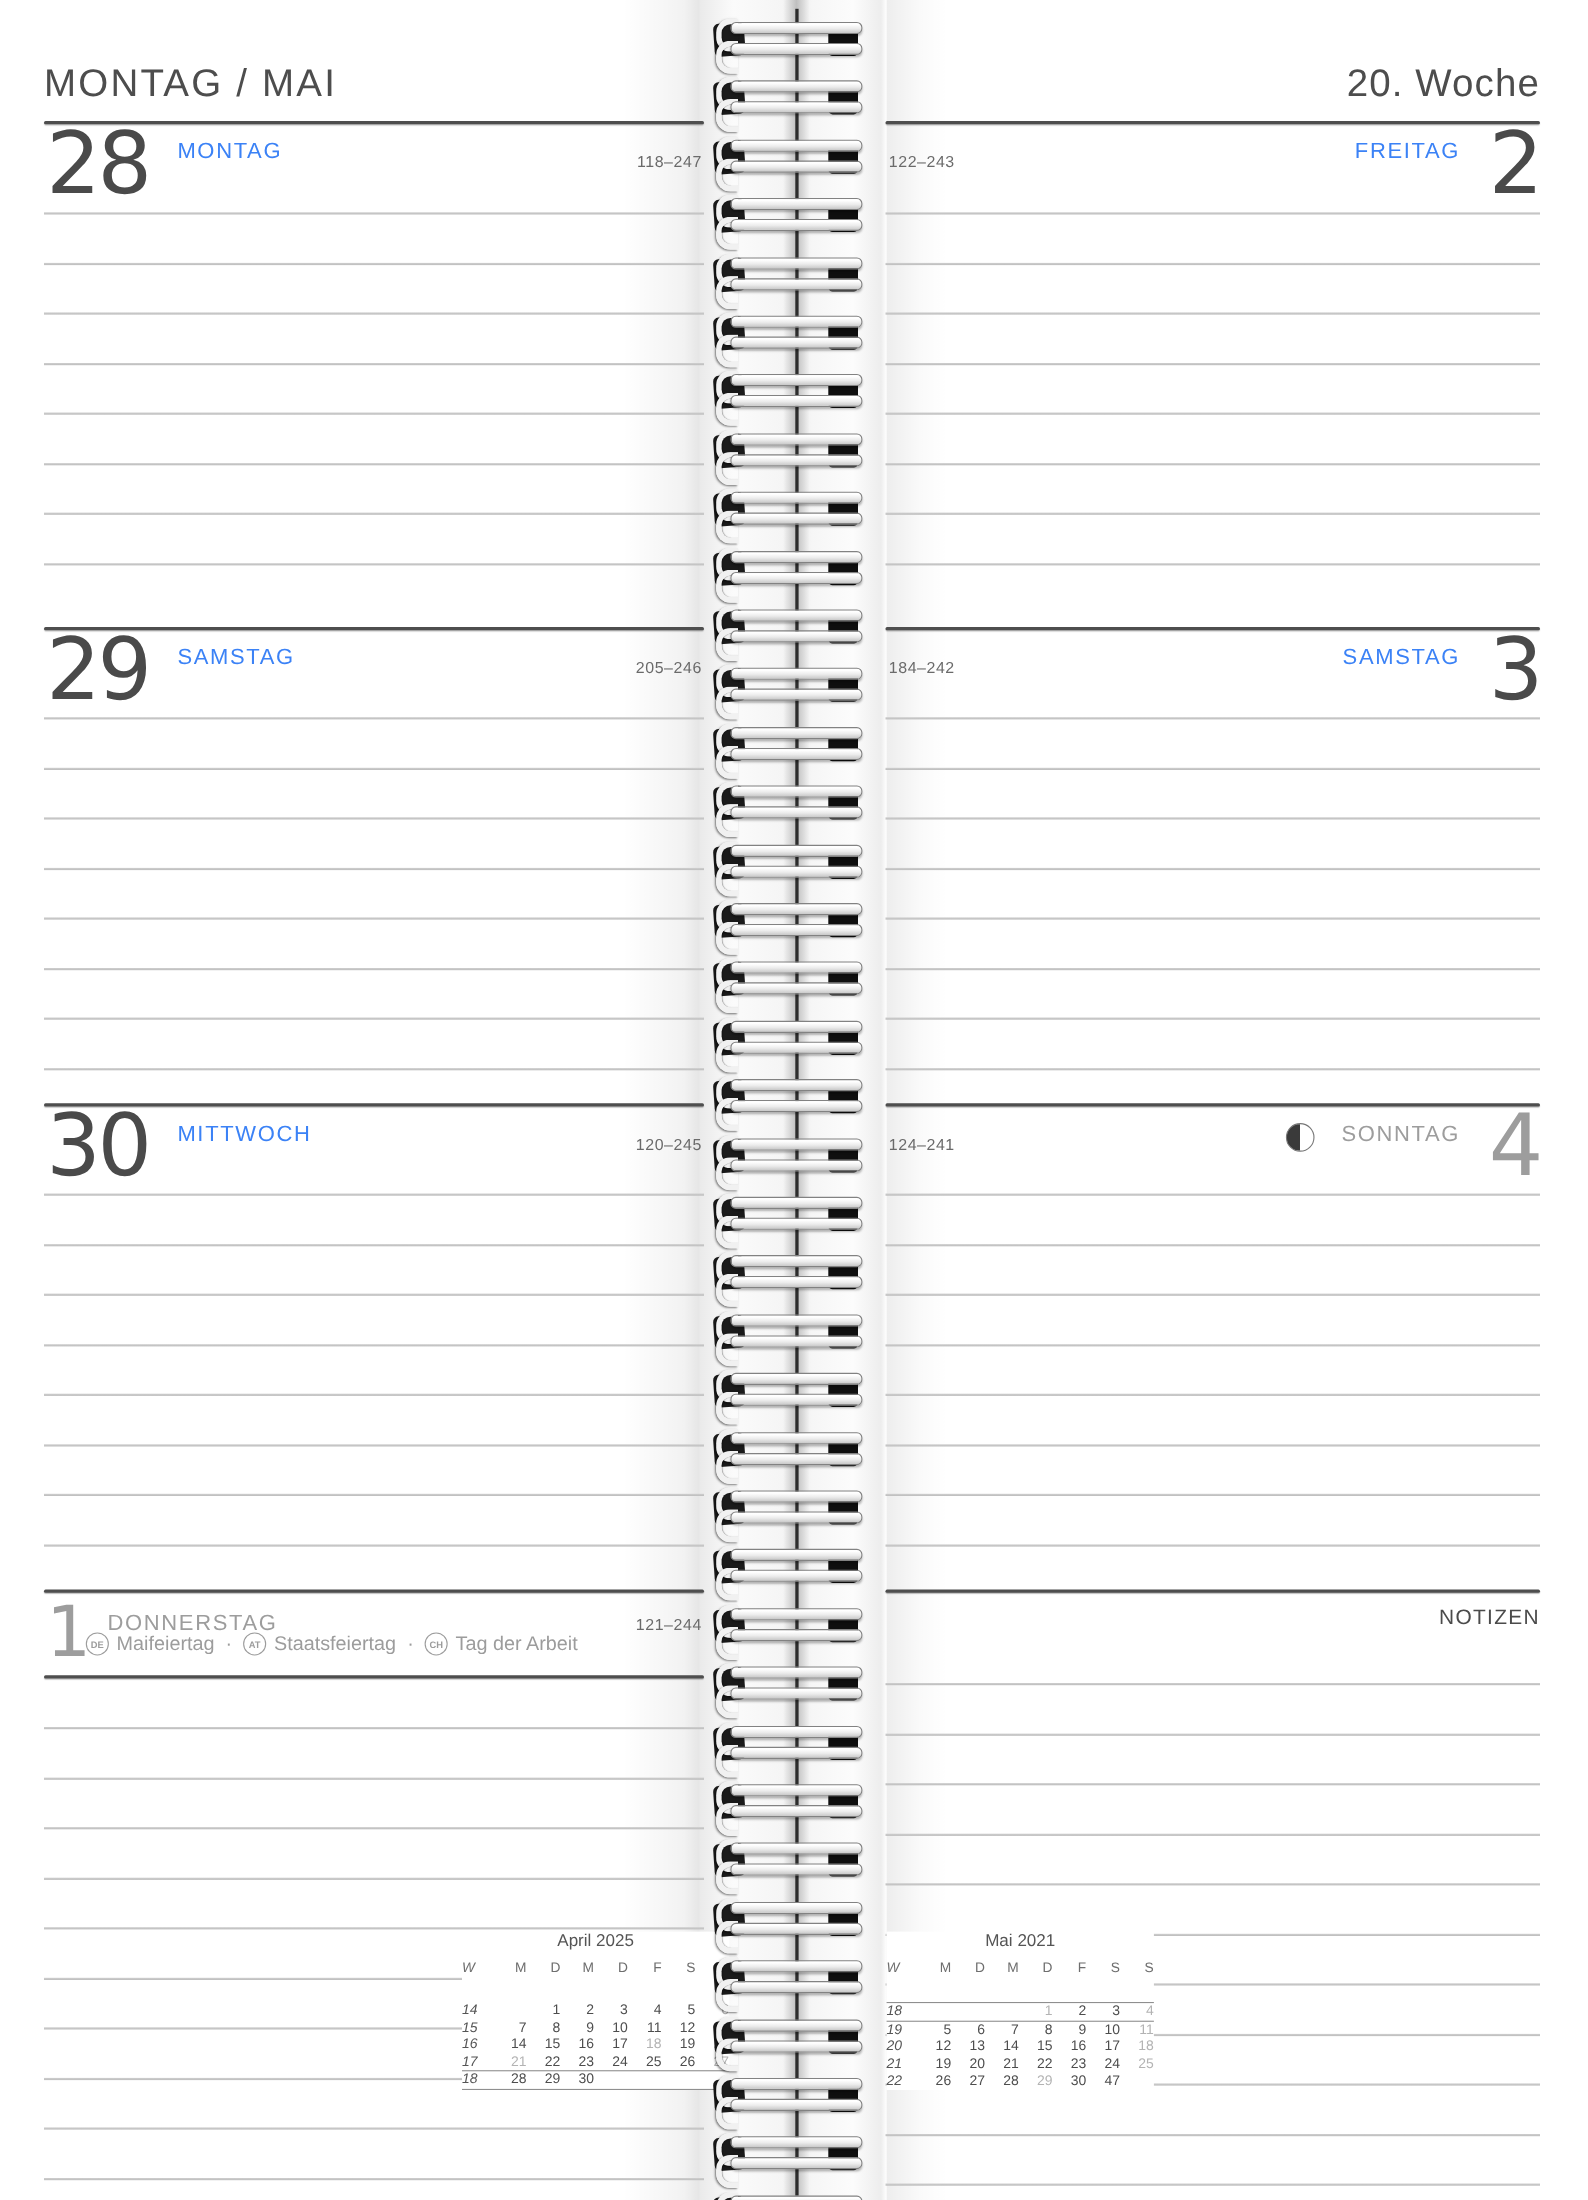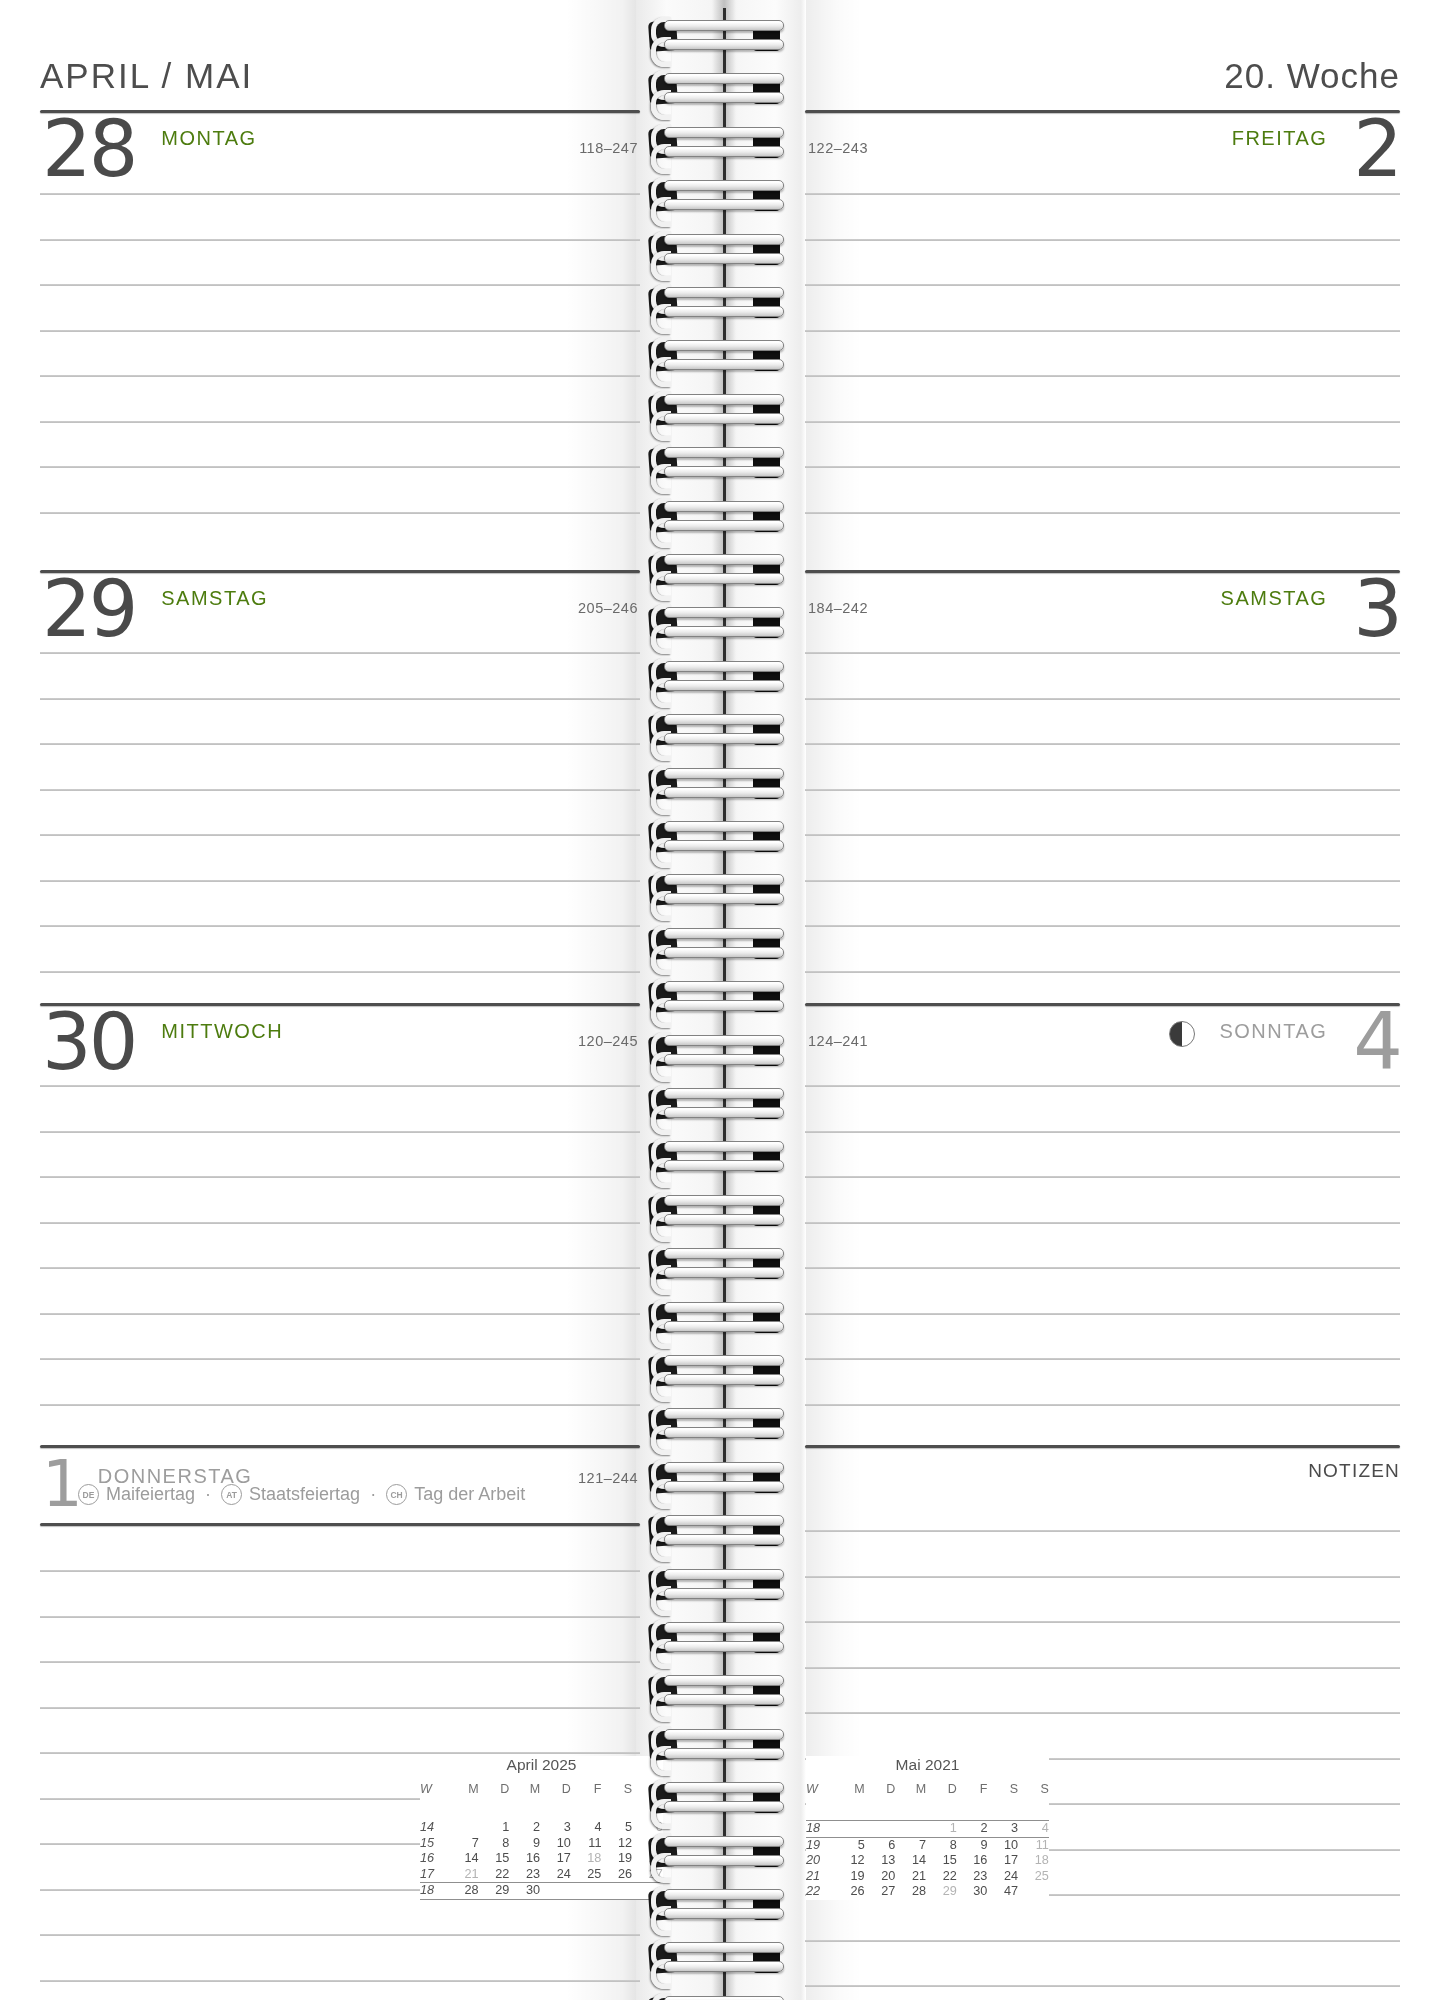--- a/index.html
+++ b/index.html
@@ -9,21 +9,21 @@
   .hline{position:absolute;height:2px;background:linear-gradient(180deg,#cfcfcf,#bdbdbd);z-index:3;}
   .dline{position:absolute;height:3px;background:#4e4e4e;border-radius:2px;
          box-shadow:0 1px 1px rgba(0,0,0,.25);z-index:3;}
   
   .month-title{position:absolute;top:56px;left:40px;font-size:35px;letter-spacing:2px;color:#4d4d4d;}
   .week-title{position:absolute;top:56px;right:44px;font-size:35px;letter-spacing:1px;color:#4d4d4d;}
   
   .dayhead{position:absolute;z-index:4;display:flex;align-items:flex-start;}
   .day-num{font-family:"DejaVu Sans",sans-serif;font-size:78px;line-height:.82;
            letter-spacing:-3px;color:#4a4a4a;}
-  .day-label{font-size:20px;letter-spacing:1.5px;color:#4d7c0f;margin-top:9px;}
+  .day-label{font-size:20px;letter-spacing:1.5px;color:#3b82f6;margin-top:9px;}
   .dayhead.lft .day-label{margin-left:26px;}
   .dayhead.rgt .day-label{margin-right:26px;}
   .doy{position:absolute;font-size:14.5px;letter-spacing:.5px;color:#6a6a6a;z-index:4;}
   .muted-day .day-num,.muted-day .day-label{color:#9d9d9d;}
   .small-num{font-size:64px;line-height:.78;}
   .moon{width:24px;height:24px;border-radius:50%;border:1px solid #777;margin:10px 24px 0 0;
         background:linear-gradient(90deg,#3a3a3a 0 50%,#fff 50% 100%);}
   
   .holiday-line{position:absolute;left:78px;top:1484px;z-index:4;font-size:18px;color:#9c9c9c;
                 display:flex;align-items:center;}
@@ -70,21 +70,21 @@
 <body>
 
 <div class="canvas">
 
   <div class="gutter"></div>
   <div class="edge-left"></div>
   <div class="edge-right"></div>
   <div class="seam-glow"></div>
   <div class="seam"></div>
 
-  <div class="month-title">APRIL / MAI</div>
+  <div class="month-title">MONTAG / MAI</div>
   <div class="week-title">20. Woche</div>
 
   <div class="dayhead lft" style="left:42px;top:118px;">
     <span class="day-num">28</span>
     <span class="day-label">MONTAG</span>
   </div>
   <div class="doy" style="right:806px;top:140px;">118–247</div>
 
   <div class="dayhead lft" style="left:42px;top:578px;">
     <span class="day-num">29</span>

